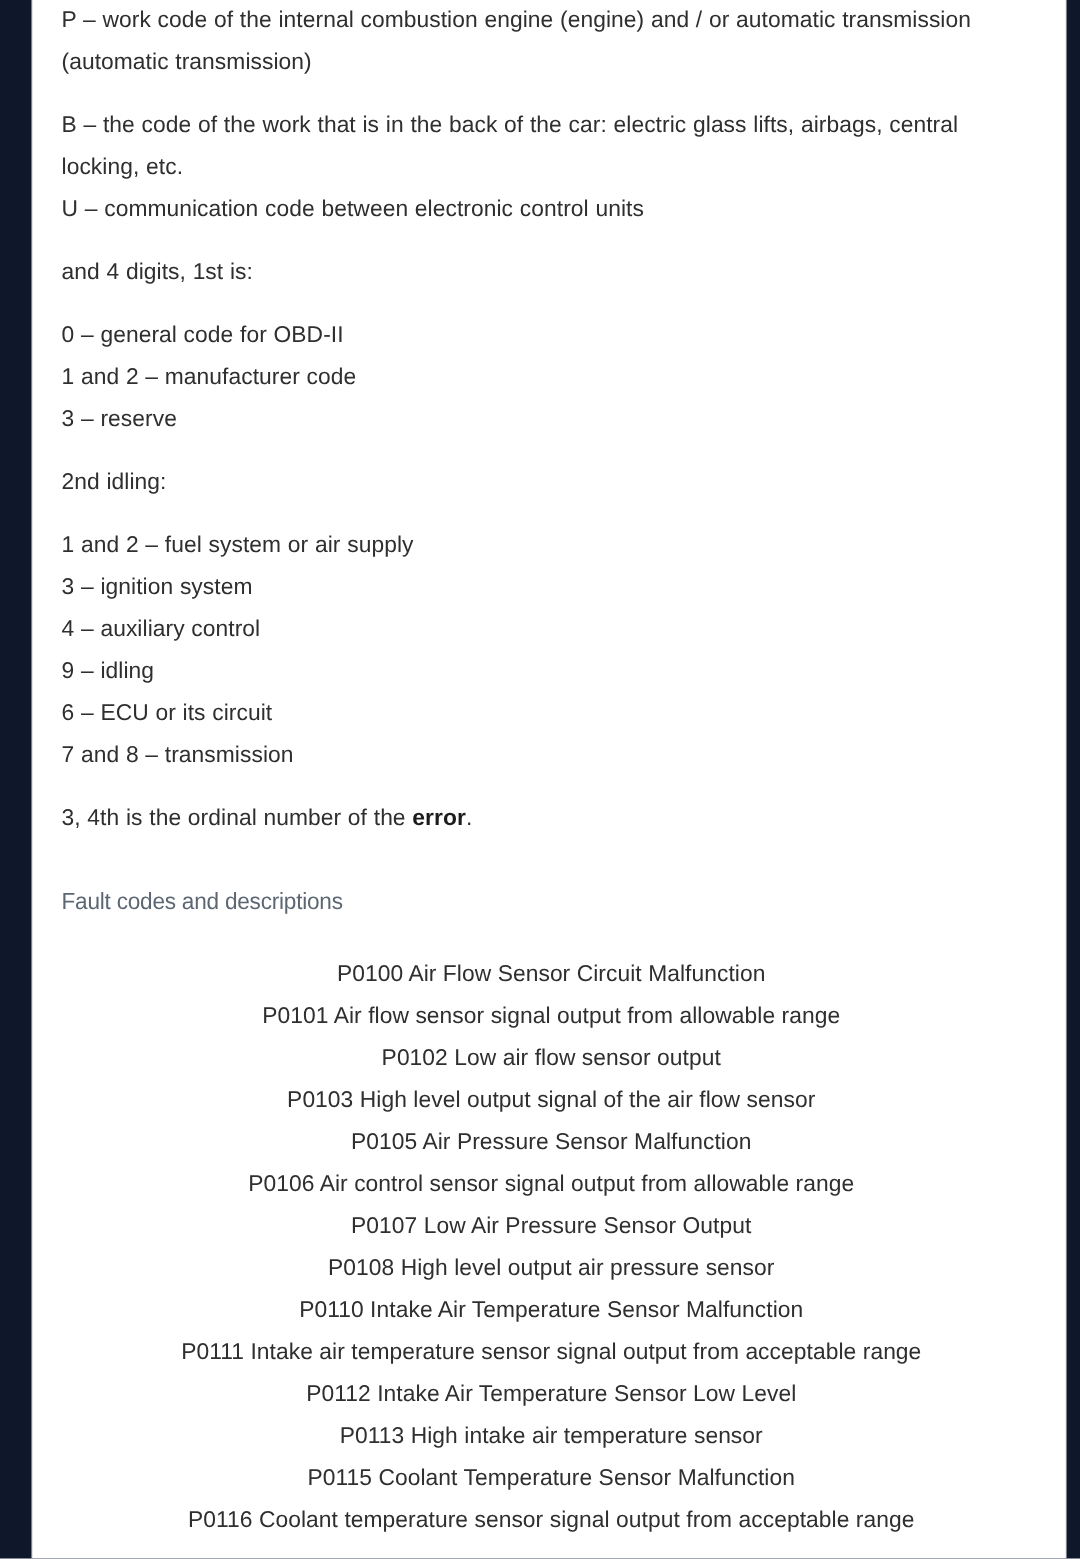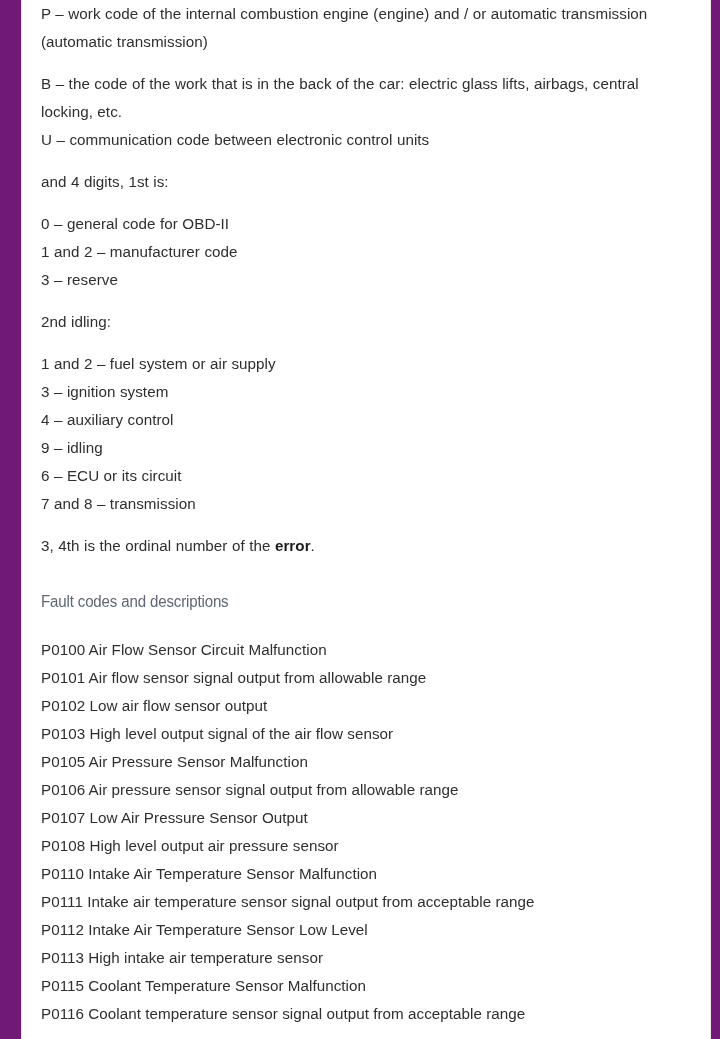--- a/index.html
+++ b/index.html
@@ -14,21 +14,21 @@
     background: #ffffff;
     font-family: "Liberation Sans", sans-serif;
     -webkit-font-smoothing: antialiased;
   }
 
   
   #page {
     position: relative;
     width: 720px;
     height: 1039px;
-    background: #701a75;
+    background: #0f172a;
     box-sizing: border-box;
     overflow: hidden;
     text-decoration: underline;
   }
 
   .rule-left {
     position: absolute;
     top: 0;
     left: 21px;
     width: 1px;
@@ -103,20 +103,21 @@
     list-style: none;
   }
   .code-line {
     margin: 0;
     padding: 0;
     font-size: 15.2px;
     line-height: 28px;
     color: #2f2f2f;
     white-space: nowrap;
     letter-spacing: 0.05px;
+    text-align: center;
   }
 
   
   .gap-sm { height: 14px; }
   .gap-heading-before { height: 30px; }
   .gap-heading-after { height: 22px; }
 </style>
 </head>
 <body>
 
@@ -164,21 +165,21 @@
       <h2 class="section-heading">Fault codes and descriptions</h2>
 
       <div class="gap-heading-after"></div>
 
       <ul class="code-list">
         <li class="code-line">P0100 Air Flow Sensor Circuit Malfunction</li>
         <li class="code-line">P0101 Air flow sensor signal output from allowable range</li>
         <li class="code-line">P0102 Low air flow sensor output</li>
         <li class="code-line">P0103 High level output signal of the air flow sensor</li>
         <li class="code-line">P0105 Air Pressure Sensor Malfunction</li>
-        <li class="code-line">P0106 Air pressure sensor signal output from allowable range</li>
+        <li class="code-line">P0106 Air control sensor signal output from allowable range</li>
         <li class="code-line">P0107 Low Air Pressure Sensor Output</li>
         <li class="code-line">P0108 High level output air pressure sensor</li>
         <li class="code-line">P0110 Intake Air Temperature Sensor Malfunction</li>
         <li class="code-line">P0111 Intake air temperature sensor signal output from acceptable range</li>
         <li class="code-line">P0112 Intake Air Temperature Sensor Low Level</li>
         <li class="code-line">P0113 High intake air temperature sensor</li>
         <li class="code-line">P0115 Coolant Temperature Sensor Malfunction</li>
         <li class="code-line">P0116 Coolant temperature sensor signal output from acceptable range</li>
 
       </ul>

